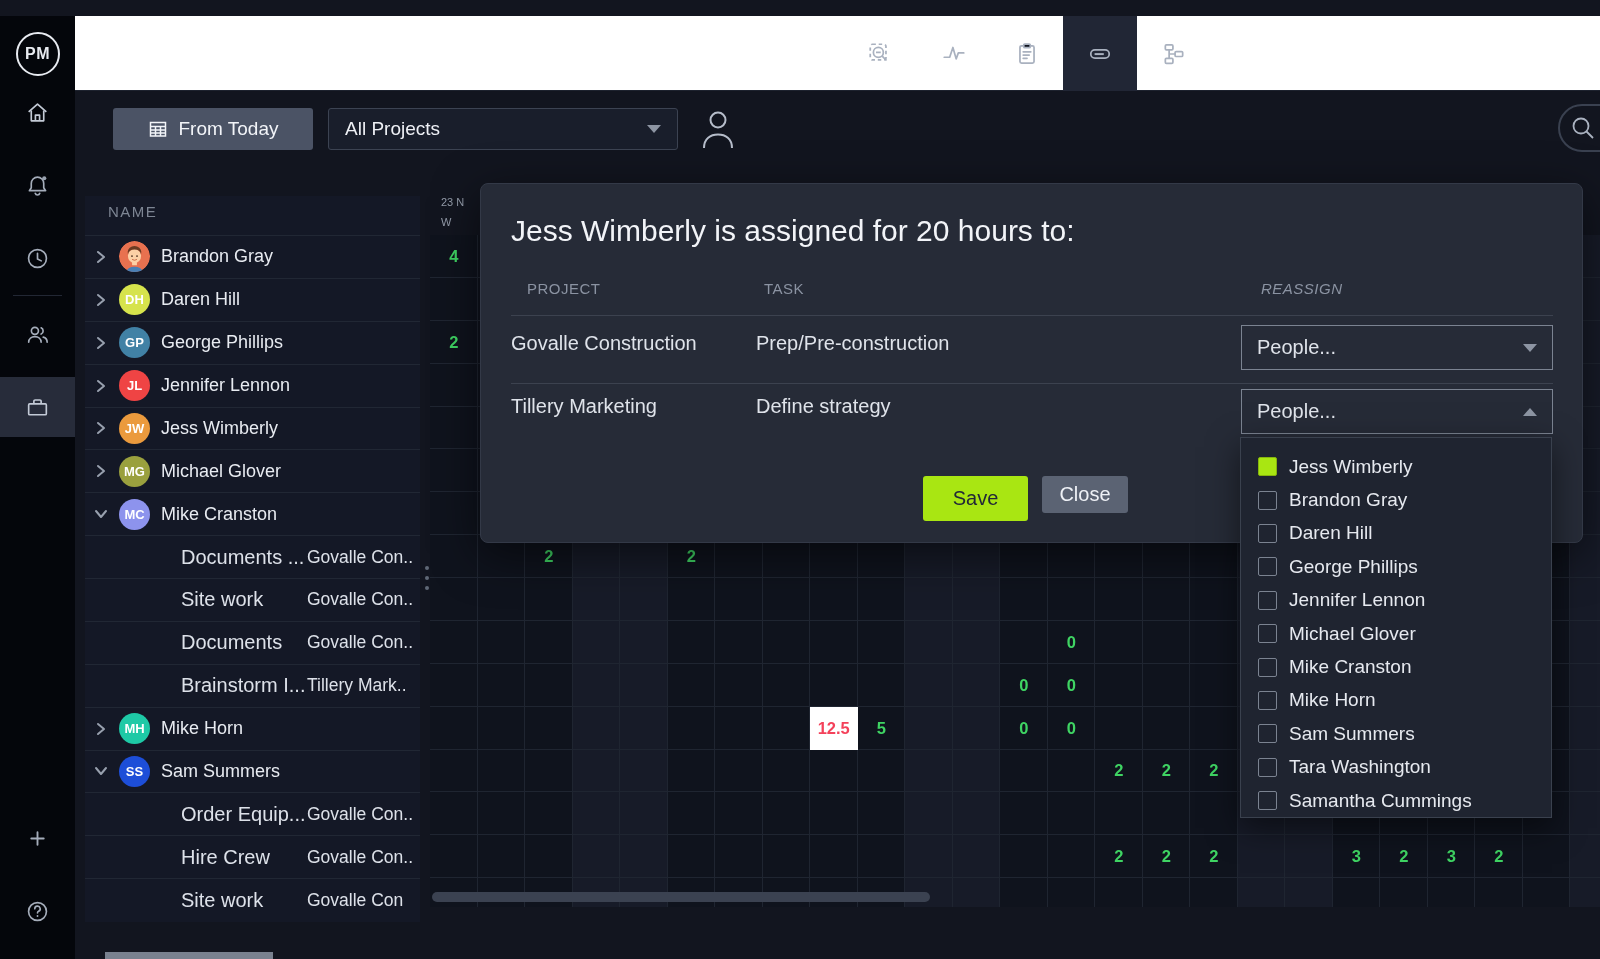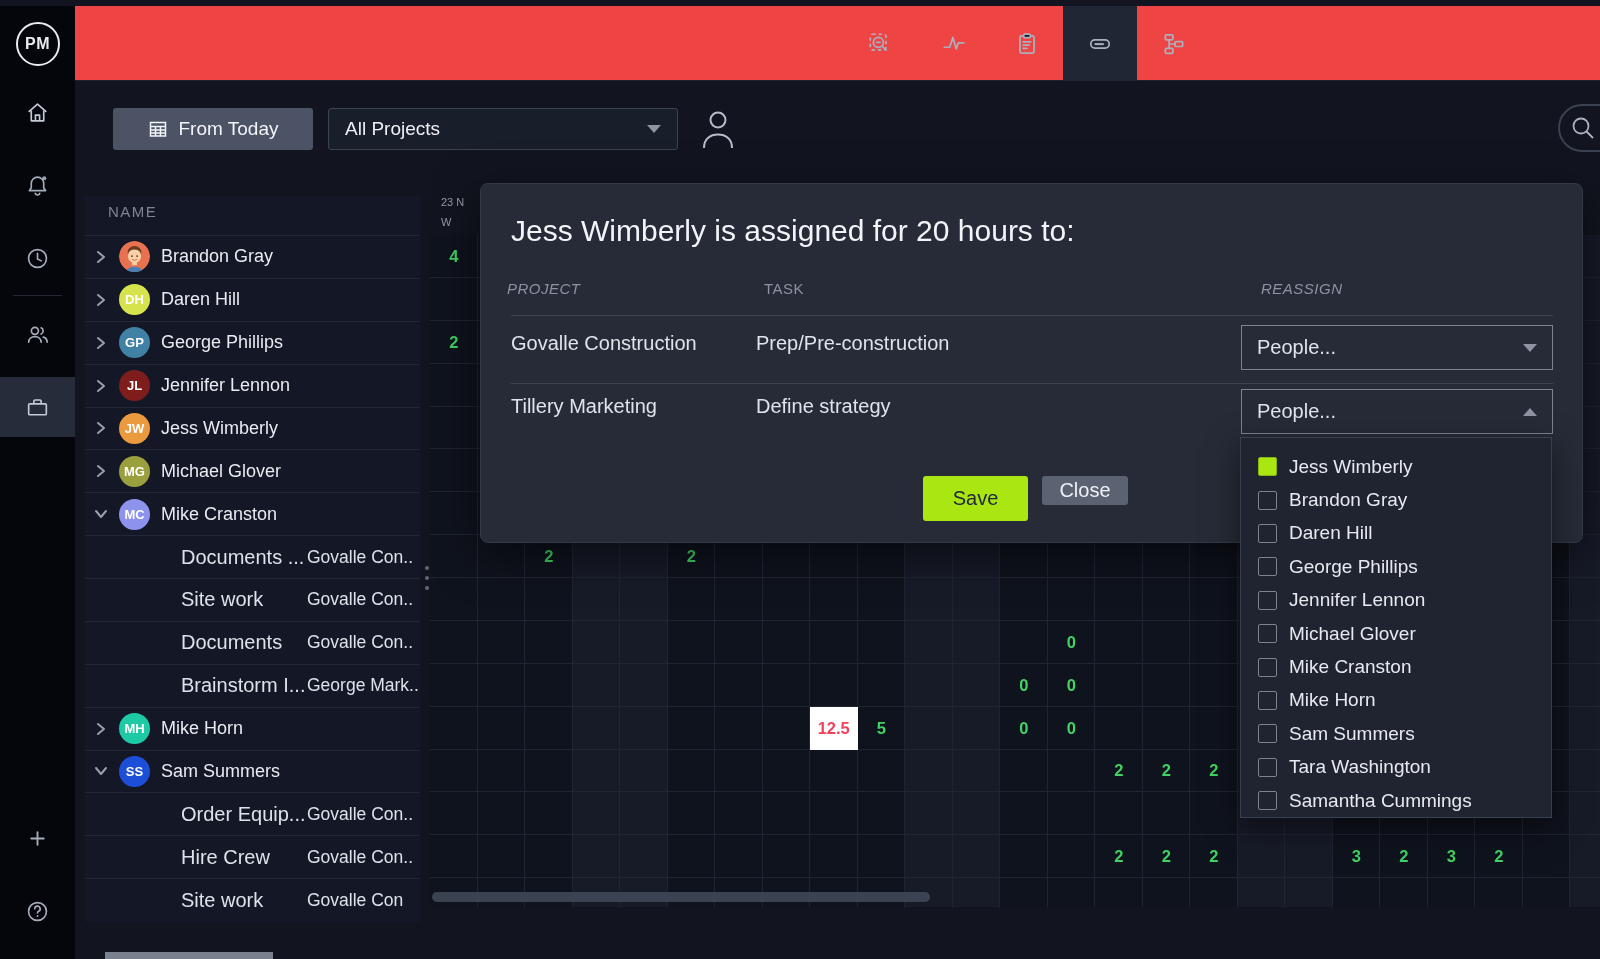--- a/index.html
+++ b/index.html
@@ -7,21 +7,21 @@
   body {
     background:#12151f;
     font-family:"Liberation Sans", sans-serif;
     color:#e6e9ef;
     overflow:hidden;
     position:relative;
   }
   .abs { position:absolute; }
 
   
-  #topbar { left:0; top:6px; width:1600px; height:75px; background:#ef4444; border-bottom:1px solid #1d222e; z-index:5;text-align:right; }
+  #topbar { left:0; top:16px; width:1600px; height:75px; background:#ffffff; border-bottom:1px solid #1d222e; z-index:5;text-align:right; }
   #logo-block { left:0; top:0; width:75px; height:75px; background:#04060b; display:flex; align-items:center; justify-content:center; }
   #logo-circle { width:44px; height:44px; border:2.5px solid #e8ebf1; border-radius:50%; display:flex; align-items:center; justify-content:center; font-weight:bold; font-size:16px; color:#e8ebf1; letter-spacing:0.5px; }
   .top-icon { top:0; width:74px; height:75px; display:flex; align-items:center; justify-content:center; color:#a9b1bf; }
   .top-icon.active { background:#212635; }
   .top-icon svg { width:26px; height:26px; }
 
   
   #sidebar { left:0; top:75px; width:75px; height:884px; background:#04060b; z-index:4; }
   .side-icon { left:0; width:75px; height:56px; display:flex; align-items:center; justify-content:center; color:#a5adbb; }
   .side-icon svg { width:27px; height:27px; }
@@ -60,27 +60,27 @@
   .gcell.over { background:#ffffff; color:#f4415a; font-weight:700; }
   #drag-dots { left:425px; top:566px; width:5px; display:flex; flex-direction:column; gap:6px; }
   #drag-dots i { width:4px; height:4px; border-radius:50%; background:#5f6775; }
   #hscroll { left:432px; top:892px; width:498px; height:10px; border-radius:5px; background:#3b4251; z-index:3; }
   #bottom-partial { left:105px; top:952px; width:168px; height:7px; background:#79818f; }
 
   
   #modal { left:480px; top:183px; width:1103px; height:360px; background:#262b37; border:1px solid #333947; border-radius:8px; box-shadow:0 12px 46px rgba(0,0,0,0.55); z-index:10; }
   #modal-title { position:absolute; left:30px; top:30px; font-size:30px; color:#f2f4f8; font-weight:500; }
   .mhead { position:absolute; top:96px; font-size:15px; color:#8b93a2; letter-spacing:0.5px; }
-  #mh-project { left:26px;font-style:italic; } #mh-task { left:283px; } #mh-reassign { left:780px;font-style:italic; }
+  #mh-project { left:46px; } #mh-task { left:283px; } #mh-reassign { left:780px;font-style:italic; }
   .mdivider { position:absolute; left:30px; width:1042px; height:1px; background:#3c424f; }
   .mcell { position:absolute; font-size:20px; color:#dfe3ea; }
   .mselect { position:absolute; left:760px; width:312px; height:45px; border:1px solid #7b8391; background:#262b37; display:flex; align-items:center; padding:0 15px; font-size:20px; color:#dfe3ea; }
   .mselect .tri-down, .mselect .tri-up { margin-left:auto; }
   #btn-save { position:absolute; left:442px; top:292px; width:105px; height:45px; background:#a9e612; border:none; border-radius:3px; font-size:20px; font-weight:500; color:#222838; font-family:"Liberation Sans", sans-serif; }
-  #btn-close { position:absolute; left:561px; top:292px; width:86px; height:29px; background:#5b6373; border:none; border-radius:3px; font-size:20px; color:#eef1f6; font-family:"Liberation Sans", sans-serif; }
+  #btn-close { position:absolute; left:561px; top:292px; width:86px; height:37px; background:#5b6373; border:none; border-radius:3px; font-size:20px; color:#eef1f6; font-family:"Liberation Sans", sans-serif; }
 
   
   #dropdown { left:1240px; top:437px; width:312px; height:381px; background:#1f2430; border:1px solid #3a414e; box-shadow:0 10px 30px rgba(0,0,0,0.5); z-index:12; padding-top:12px; }
   .opt { height:33.4px; display:flex; align-items:center; padding-left:17px; gap:12px; }
   .cb { width:19px; height:19px; border:1px solid #7b8391; border-radius:2px; flex:0 0 auto; }
   .cb.checked { background:#a9e612; border-color:#86b50d; }
   .opt .olabel { font-size:19px; color:#e6e9ef; }
 </style>
 </head>
 <body>
@@ -251,21 +251,21 @@
       </span>
       <span class="avatar" style="background:#4181a5">GP</span>
       <span class="pname">George Phillips</span>
     </div>
     <div class="prow">
       <span class="chev">
         <svg viewBox="0 0 16 16" fill="none" stroke="currentColor" stroke-width="2" stroke-linecap="round" stroke-linejoin="round">
           <polyline points="5,3 11,8 5,13"></polyline>
         </svg>
       </span>
-      <span class="avatar" style="background:#7f1d1d">JL</span>
+      <span class="avatar" style="background:#ef4444">JL</span>
       <span class="pname">Jennifer Lennon</span>
     </div>
     <div class="prow">
       <span class="chev">
         <svg viewBox="0 0 16 16" fill="none" stroke="currentColor" stroke-width="2" stroke-linecap="round" stroke-linejoin="round">
           <polyline points="5,3 11,8 5,13"></polyline>
         </svg>
       </span>
       <span class="avatar" style="background:#eb9a3d">JW</span>
       <span class="pname">Jess Wimberly</span>
@@ -295,21 +295,21 @@
     <div class="prow">
       <span class="tname">Site work</span>
       <span class="tproj">Govalle Con..</span>
     </div>
     <div class="prow">
       <span class="tname">Documents</span>
       <span class="tproj">Govalle Con..</span>
     </div>
     <div class="prow">
       <span class="tname">Brainstorm I...</span>
-      <span class="tproj">George Mark..</span>
+      <span class="tproj">Tillery Mark..</span>
     </div>
     <div class="prow">
       <span class="chev">
         <svg viewBox="0 0 16 16" fill="none" stroke="currentColor" stroke-width="2" stroke-linecap="round" stroke-linejoin="round">
           <polyline points="5,3 11,8 5,13"></polyline>
         </svg>
       </span>
       <span class="avatar" style="background:#1ec9a6">MH</span>
       <span class="pname">Mike Horn</span>
     </div>

